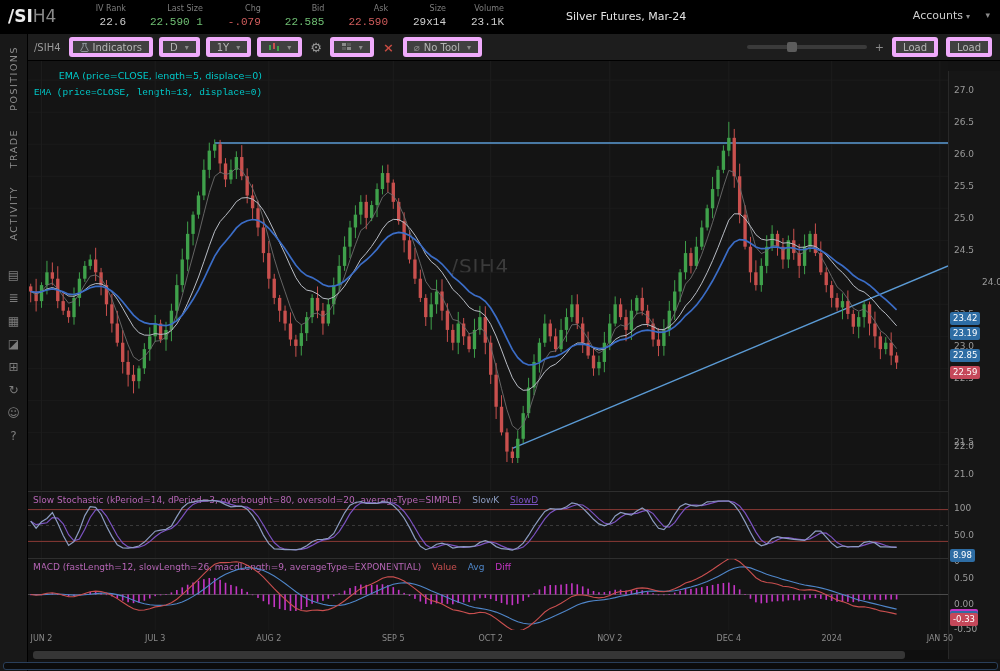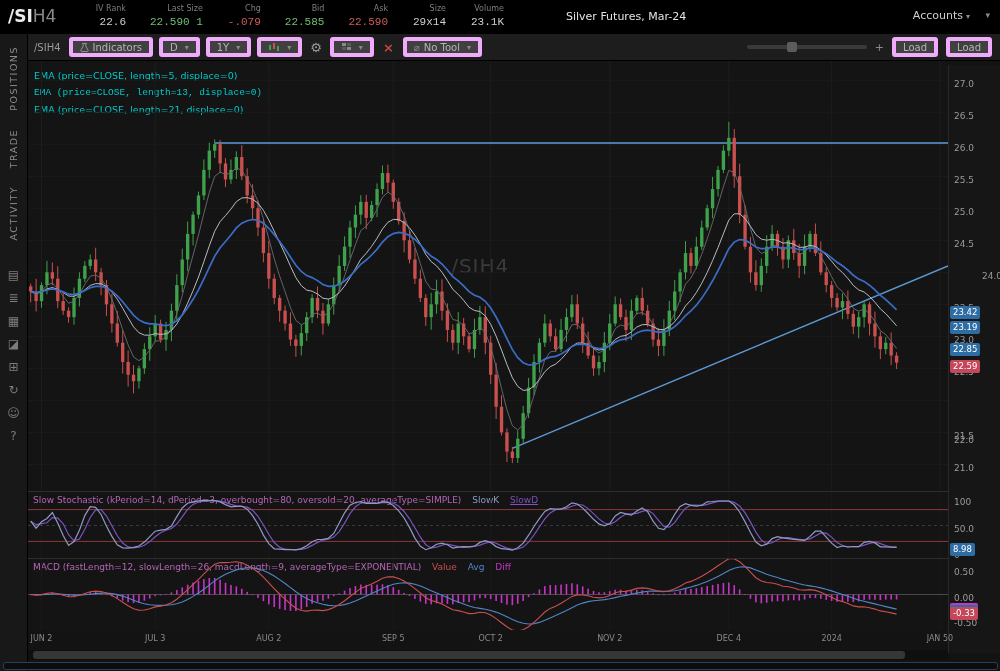--- a/index.html
+++ b/index.html
@@ -45,26 +45,26 @@
 
   
   .plot-main{position:absolute;left:28px;top:61px;width:920px;height:429px;background:#141414;}
   .plot-stoch{position:absolute;left:28px;top:491px;width:920px;height:66px;background:#141414;
               border-top:1px solid #2e2e2e;box-sizing:content-box;}
   .plot-macd{position:absolute;left:28px;top:558px;width:920px;height:71px;background:#141414;
              border-top:1px solid #2e2e2e;}
   .plot-main svg,.plot-stoch svg,.plot-macd svg{position:absolute;left:0;top:0;}
   .watermark{position:absolute;left:46%;top:45%;font-size:20px;color:#3b3b3b;letter-spacing:1px;}
   .ema-labels{position:absolute;left:6px;top:6px;}
-  .ema-label{font-size:9.5px;line-height:17px;color:#00c8c8;white-space:nowrap;}
+  .ema-label{font-size:9.5px;line-height:17px;color:#00c8c8;white-space:nowrap;text-align:right;}
   .panel-title{position:absolute;left:5px;top:3px;font-size:9px;white-space:nowrap;}
   .panel-title .plot-lbl{margin-left:8px;}
 
   
-  .axis-col{position:absolute;left:948px;top:65px;width:52px;height:588px;background:#161616;
+  .axis-col{position:absolute;left:948px;top:71px;width:52px;height:588px;background:#161616;
             border-left:1px solid #282828;box-sizing:border-box;padding-left:12px;}
   .ax-tick{position:absolute;left:5px;font-size:9px;color:#9a9a9a;}
   .ax-badge{position:absolute;left:1px;padding:1px 3px;font-size:8.5px;color:#fff;border-radius:2px;line-height:11px;}
 
   
   .time-axis{position:absolute;left:28px;top:629px;width:920px;height:20px;}
   .time-label{position:absolute;top:5px;font-size:8px;color:#8a8a8a;transform:translateX(-50%);white-space:nowrap;}
   .scrollbar{position:absolute;left:28px;top:650px;width:920px;height:10px;background:#0f0f0f;}
   .scroll-handle{position:absolute;left:5px;top:1px;width:872px;height:8px;background:#363636;border-radius:3px;cursor:pointer;}
   .bottom-strip{position:absolute;left:3px;top:662px;width:993px;height:6px;background:#0c0c0c;
@@ -181,21 +181,20 @@
           <span>Load</span>
         </button>
     </div>
   </div>
 
   <div class="plot-main">
     <div class="watermark">/SIH4</div>
     <div class="ema-labels">
       <div class="ema-label" style="color: rgb(0, 200, 200);">EMA (price=CLOSE, length=5, displace=0)</div>
       <div class="ema-label" style="color: rgb(0, 200, 200); font-family: Liberation Mono, monospace;">EMA (price=CLOSE, length=13, displace=0)</div>
-      <div class="ema-label" style="color: rgb(0, 200, 200);">EMA (price=CLOSE, length=21, displace=0)</div>
     </div>
   <svg width="920" height="429">
         <line x1="0" y1="19.208955223880643" x2="920" y2="19.208955223880643" stroke="#1b1b1b" stroke-width="1"></line>
         <line x1="0" y1="51.223880597014976" x2="920" y2="51.223880597014976" stroke="#1b1b1b" stroke-width="1"></line>
         <line x1="0" y1="83.2388059701493" x2="920" y2="83.2388059701493" stroke="#1b1b1b" stroke-width="1"></line>
         <line x1="0" y1="115.25373134328363" x2="920" y2="115.25373134328363" stroke="#1b1b1b" stroke-width="1"></line>
         <line x1="0" y1="147.26865671641798" x2="920" y2="147.26865671641798" stroke="#1b1b1b" stroke-width="1"></line>
         <line x1="0" y1="179.2835820895523" x2="920" y2="179.2835820895523" stroke="#1b1b1b" stroke-width="1"></line>
         <line x1="0" y1="211.29850746268664" x2="920" y2="211.29850746268664" stroke="#1b1b1b" stroke-width="1"></line>
         <line x1="0" y1="243.31343283582098" x2="920" y2="243.31343283582098" stroke="#1b1b1b" stroke-width="1"></line>

